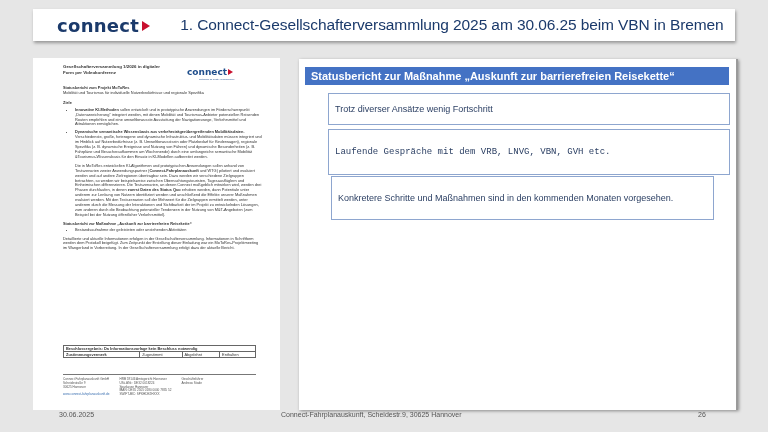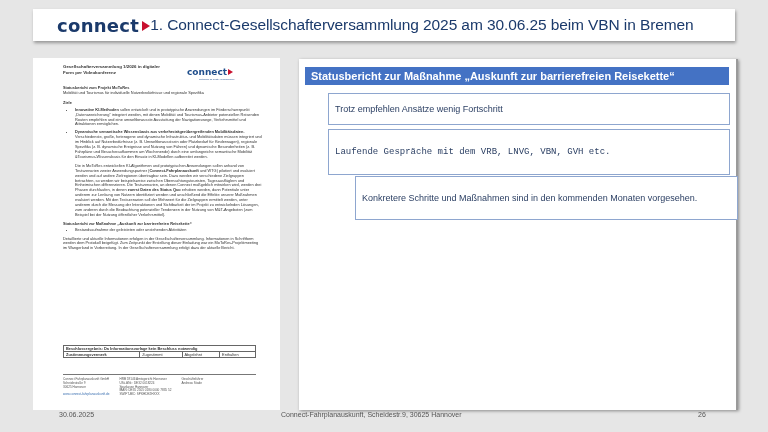--- a/index.html
+++ b/index.html
@@ -15,21 +15,21 @@
   .logo {
     margin-left:24px; display:flex; align-items:center;
     font-family:"DejaVu Sans", sans-serif; font-weight:bold; font-size:18px;
     color:#1b3a6b; letter-spacing:0.3px;
   }
   .logo-tri {
     width:0; height:0; border-top:5px solid transparent; border-bottom:5px solid transparent;
     border-left:8px solid #c8102e; margin-left:3px; margin-top:2px;
   }
   .header-title {
-    font-size:15.5px; color:#1b3a6b;
+    margin-left:30px; font-size:15.5px; color:#1b3a6b;
     font-family:"Liberation Sans", sans-serif; letter-spacing:-0.1px;
   }
 
   
   .doc {
     position:absolute; left:33px; top:58px; width:247px; height:352px; background:#fff;
     font-family:"Liberation Sans", sans-serif; color:#333;
   }
   .doc-head { position:absolute; left:30px; top:6px; width:100px; font-size:4.4px; font-weight:bold; line-height:5.5px; }
   .doc-logo { position:absolute; left:154px; top:9px; font-family:"DejaVu Sans", sans-serif; font-weight:bold; font-size:9px; color:#1f4e8c; display:flex; align-items:center;}
@@ -54,21 +54,21 @@
   .panel-title {
     position:absolute; left:6px; top:8px; width:424px; height:18px; background:#4472c4;
     color:#fff; font-weight:bold; font-size:11px; line-height:18px; padding-left:6px; box-sizing:border-box;
   }
   .box {
     position:absolute; border:1px solid #8ea6cf; background:#fff; color:#2b3f63;
     font-size:9px; display:flex; align-items:center; padding-left:6px; box-sizing:border-box;
   }
   .box1 { left:29px; top:34px; width:402px; height:32px; }
   .box2 { left:29px; top:70px; width:402px; height:46px;font-family:Liberation Mono, monospace; }
-  .box3 { left:56px; top:117px; width:383px; height:44px; }
+  .box3 { left:32px; top:117px; width:383px; height:44px; }
 
   .footer-date, .footer-addr, .footer-page {
     position:absolute; top:411px; font-size:7px; color:#555;
   }
   .footer-date { left:59px; }
   .footer-addr { left:281px; }
   .footer-page { left:698px; }
 </style>
 </head>
 <body>
@@ -144,21 +144,21 @@
     <div class="col">
       <div>Geschäftsführer</div>
       <div>Andreas Stade</div>
     </div>
   </div>
 </div>
 
 <div class="panel">
   <div class="panel-title">Statusbericht zur Maßnahme „Auskunft zur barrierefreien Reisekette“</div>
   <div class="box box1">
-    <span>Trotz empfehlen Ansätze wenig Fortschritt</span>
+    <span>Trotz diverser Ansätze wenig Fortschritt</span>
   </div>
   <div class="box box2">
     <span>Laufende Gespräche mit dem VRB, LNVG, VBN, GVH etc.</span>
   </div>
   <div class="box box3">
     <span>Konkretere Schritte und Maßnahmen sind in den kommenden Monaten vorgesehen.</span>
   </div>
 </div>
 
 <div class="footer-date">30.06.2025</div>

